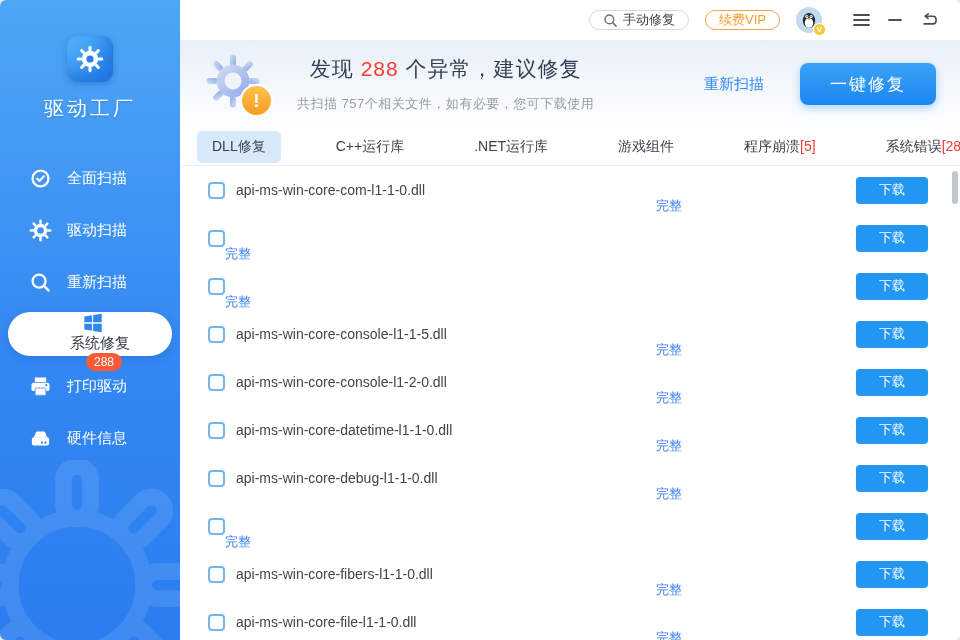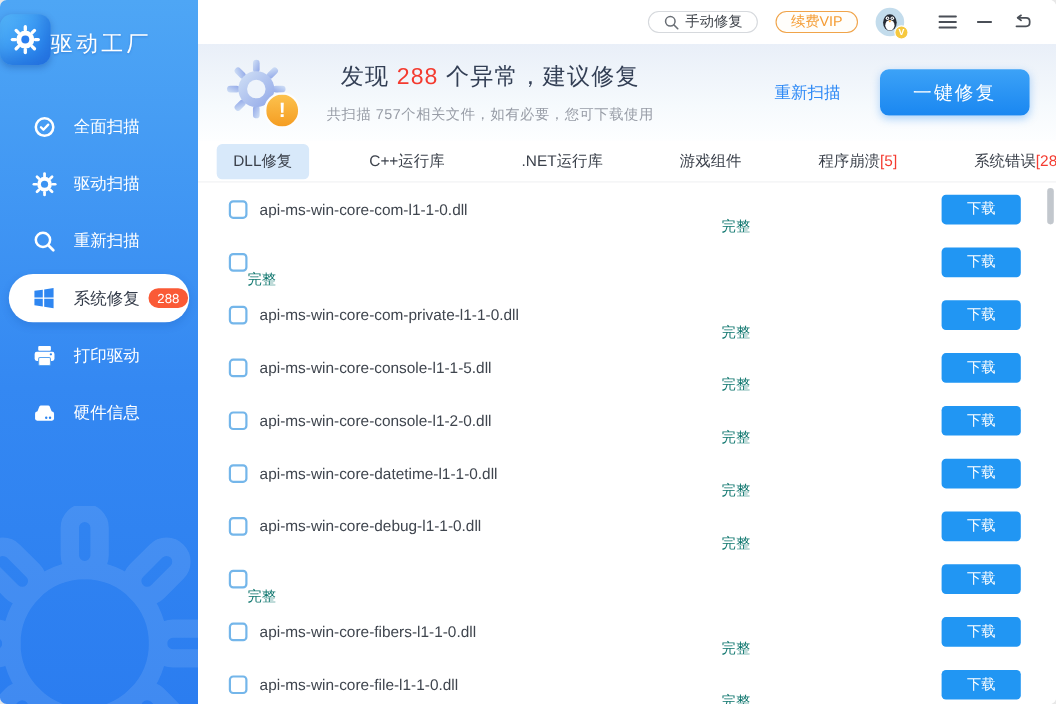--- a/index.html
+++ b/index.html
@@ -3,31 +3,31 @@
 <meta charset="utf-8">
 <style>
   * { margin:0; padding:0; box-sizing:border-box; }
   html,body { width:960px; height:640px; overflow:hidden; background:#e8e8e8;
               font-family:"Liberation Sans","DejaVu Sans",sans-serif; }
   .app { width:960px; height:640px; display:flex; background:#fff; position:relative; border-radius:6px; overflow:hidden; }
 
   
   .sidebar { width:180px; flex:0 0 180px; background:linear-gradient(180deg,#4ea6f5 0%,#3488f2 55%,#2b7df0 100%);
              position:relative; overflow:hidden; z-index:2; }
-  .logo-wrap { display:flex; flex-direction:row; padding-top:13px; }
+  .logo-wrap { display:flex; flex-direction:column; align-items:center; padding-top:36px; }
   .logo-icon { width:46px; height:46px; border-radius:11px;
                background:linear-gradient(135deg,#55b6f8 0%,#2f8df2 70%,#2a7ff0 100%);
                box-shadow:inset -6px -8px 14px rgba(20,80,190,.35), 0 2px 6px rgba(0,40,120,.25);
                display:flex; align-items:center; justify-content:center; }
   .logo-title { color:#fff; font-size:20px; letter-spacing:3px; margin-top:13px; text-shadow:0 1px 2px rgba(0,60,160,.3); }
   .menu { margin-top:34px; }
   .menu-item { height:44px; margin:8px 8px 8px 8px; display:flex; align-items:center; padding-left:20px;
                border-radius:22px; cursor:pointer; color:#fff; font-size:15px; }
   .menu-item .mi-icon { width:24px; height:24px; margin-right:15px; display:flex; align-items:center; justify-content:center; }
-  .menu-item.active { background:#fff; color:#333b49; box-shadow:0 3px 8px rgba(10,60,150,.18); }
+  .menu-item.active { background:#fff; color:#333b49; box-shadow:0 3px 8px rgba(10,60,150,.18);flex-direction:column; }
   .badge { margin-left:8px; background:#fa5a36; color:#fff; font-size:12px; line-height:18px; padding:0 8px;
            border-radius:9px; }
   .watermark { position:absolute; left:-48px; bottom:-70px; opacity:.10; }
 
   
   .main { flex:1; display:flex; flex-direction:column; background:#fff; min-width:0; }
 
   
   .topbar { height:40px; flex:0 0 40px; display:flex; align-items:center; justify-content:flex-end;
             padding-right:16px; background:#fff; }
@@ -68,21 +68,21 @@
   .tab.active { background:#d8e9fa; }
   .tab .cnt { color:#f43b30; }
 
   
   .list { flex:1; position:relative; overflow:hidden; background:#fff; }
   .row { height:48px; display:flex; align-items:center; padding:0 32px 0 28px; }
   .cbx { width:17px; height:17px; border:2px solid #74b6ea; border-radius:4px; background:#fff; flex:0 0 17px;
          cursor:pointer; }
   .fname { margin-left:11px; font-size:14px; color:#3f454e; width:420px; flex:0 0 420px; white-space:nowrap;
            overflow:hidden; }
-  .fstatus { font-size:13px; color:#0f766e; flex:0 0 60px;margin-top:31px; }
+  .fstatus { font-size:13px; color:#3b82f6; flex:0 0 60px;margin-top:31px; }
   .dlbtn { margin-left:auto; width:72px; height:27px; border:none; border-radius:4px; background:#2196f3;
            color:#fff; font-size:13px; cursor:pointer; font-family:inherit; }
   .scroll-thumb { position:absolute; right:2px; top:5px; width:6px; height:33px; border-radius:3px; background:#c2c7cd;
                   cursor:pointer; }
 </style>
 </head>
 <body>
 
 <div class="app">
 
@@ -298,21 +298,20 @@
         <span class="fstatus">完整</span>
         <button class="dlbtn">下载</button>
       </div>
       <div class="row">
         <span class="cbx"></span>
         <span class="fstatus">完整</span>
         <button class="dlbtn">下载</button>
       </div>
       <div class="row">
         <span class="cbx"></span>
-        <span class="fname">api-ms-win-core-com-private-l1-1-0.dll</span>
         <span class="fstatus">完整</span>
         <button class="dlbtn">下载</button>
       </div>
       <div class="row">
         <span class="cbx"></span>
         <span class="fname">api-ms-win-core-console-l1-1-5.dll</span>
         <span class="fstatus">完整</span>
         <button class="dlbtn">下载</button>
       </div>
       <div class="row">

